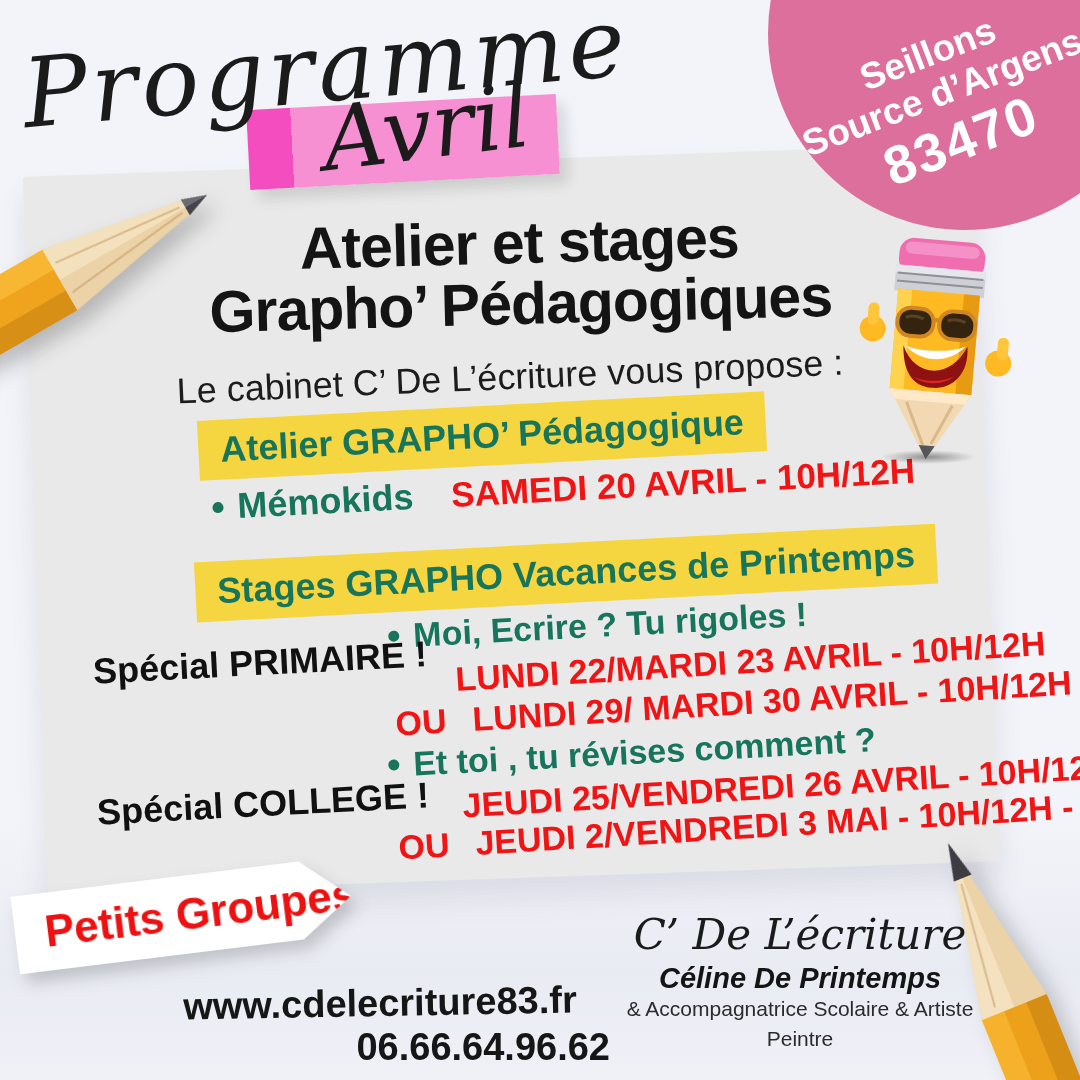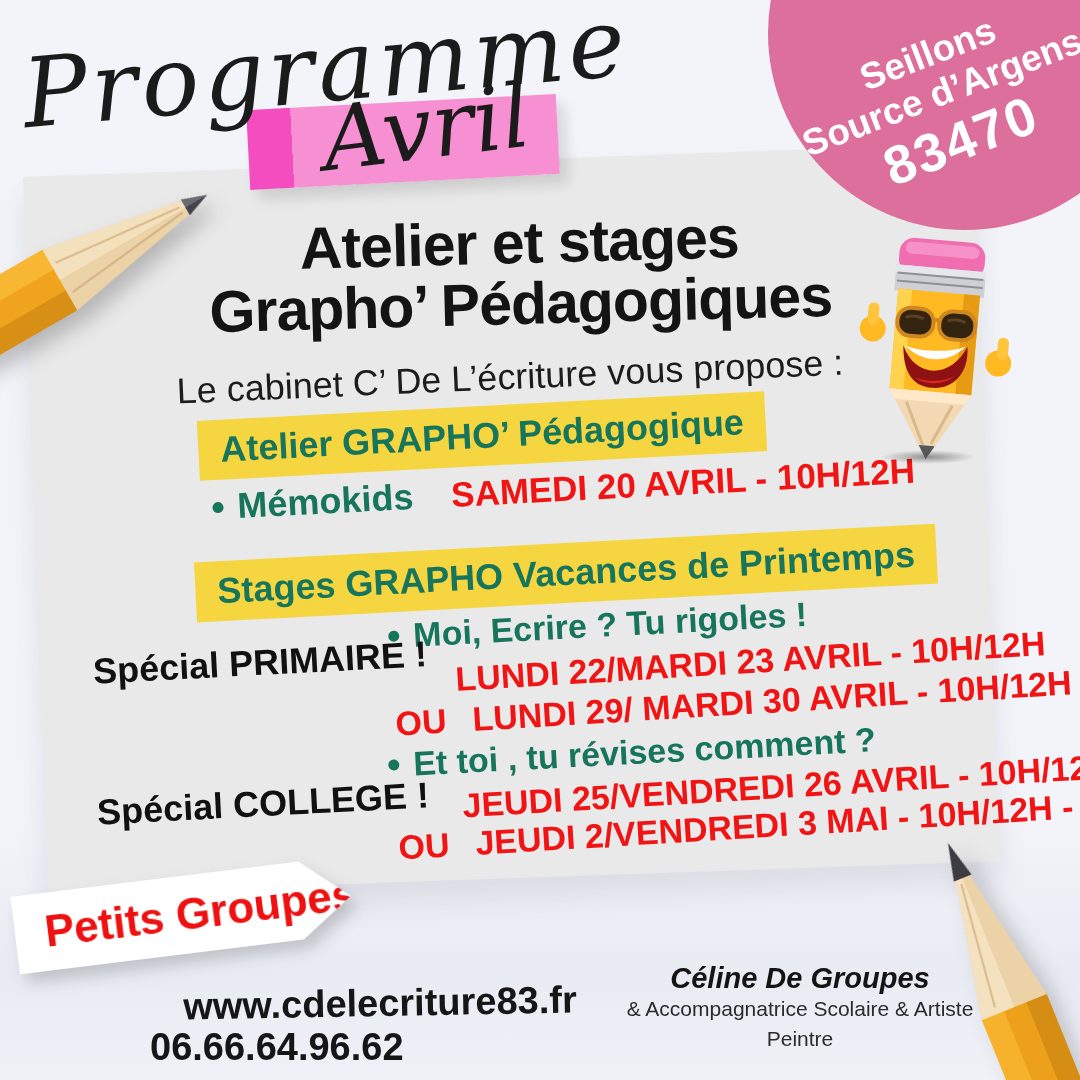--- a/index.html
+++ b/index.html
@@ -54,21 +54,21 @@
   
   .ribbon{left:14px;top:876px;width:338px;height:78px;z-index:5;transform:rotate(-7deg);
     filter:drop-shadow(6px 10px 8px rgba(0,0,0,.18));}
   .ribbon-shape{width:100%;height:100%;background:#ffffff;
     clip-path:polygon(0 0,calc(100% - 48px) 0,100% 52%,calc(100% - 52px) 100%,0 100%);
     display:flex;align-items:center;}
   .ribbon-shape span{color:#ee1111;font-weight:bold;font-size:44px;padding-left:30px;white-space:nowrap;}
   
   .website{left:150px;top:982px;width:460px;text-align:center;font-size:38px;font-weight:bold;
     color:#161616;transform:rotate(-1deg);z-index:4;}
-  .phone{left:150px;top:1026px;width:460px;text-align:left;font-size:38px;font-weight:bold;
+  .phone{left:150px;top:1026px;width:460px;text-align:right;font-size:38px;font-weight:bold;
     color:#161616;z-index:4;}
   
   .sig-brand{left:630px;top:910px;width:340px;text-align:center;font-size:42px;z-index:4;}
   .sig-name{left:630px;top:962px;width:340px;text-align:center;font-size:29px;font-weight:bold;
     font-style:italic;color:#141414;z-index:4;}
   .sig-roles{left:608px;top:994px;width:384px;text-align:center;font-size:21px;color:#2b2b2b;
     line-height:1.42;z-index:4;}
   
   .pencil-tl{left:-213px;top:150px;width:420px;height:90px;transform:rotate(-30deg);
     transform-origin:100% 50%;z-index:5;filter:drop-shadow(4px 14px 10px rgba(0,0,0,.22));}
@@ -139,21 +139,22 @@
 
   <div class="abs ribbon">
     <div class="ribbon-shape">
       <span>Petits Groupes</span>
     </div>
   </div>
 
   <div class="abs website">www.cdelecriture83.fr</div>
   <div class="abs phone">06.66.64.96.62</div>
 
-  <div class="abs sig-name">Céline De Groupes</div>
+  <div class="abs script sig-brand">C’ De L’écriture</div>
+  <div class="abs sig-name">Céline De Printemps</div>
   <div class="abs sig-roles">
     <div>&amp; Accompagnatrice Scolaire &amp; Artiste Peintre</div>
 
   </div>
 
   <div class="abs pencil-tl">
     <svg width="420" height="90" viewBox="0 0 420 90" xmlns="http://www.w3.org/2000/svg">
       <rect x="0" y="10" width="252" height="23" fill="#f7b733"></rect>
       <rect x="0" y="33" width="252" height="24" fill="#f0a41e"></rect>
       <rect x="0" y="57" width="252" height="23" fill="#d88f15"></rect>

